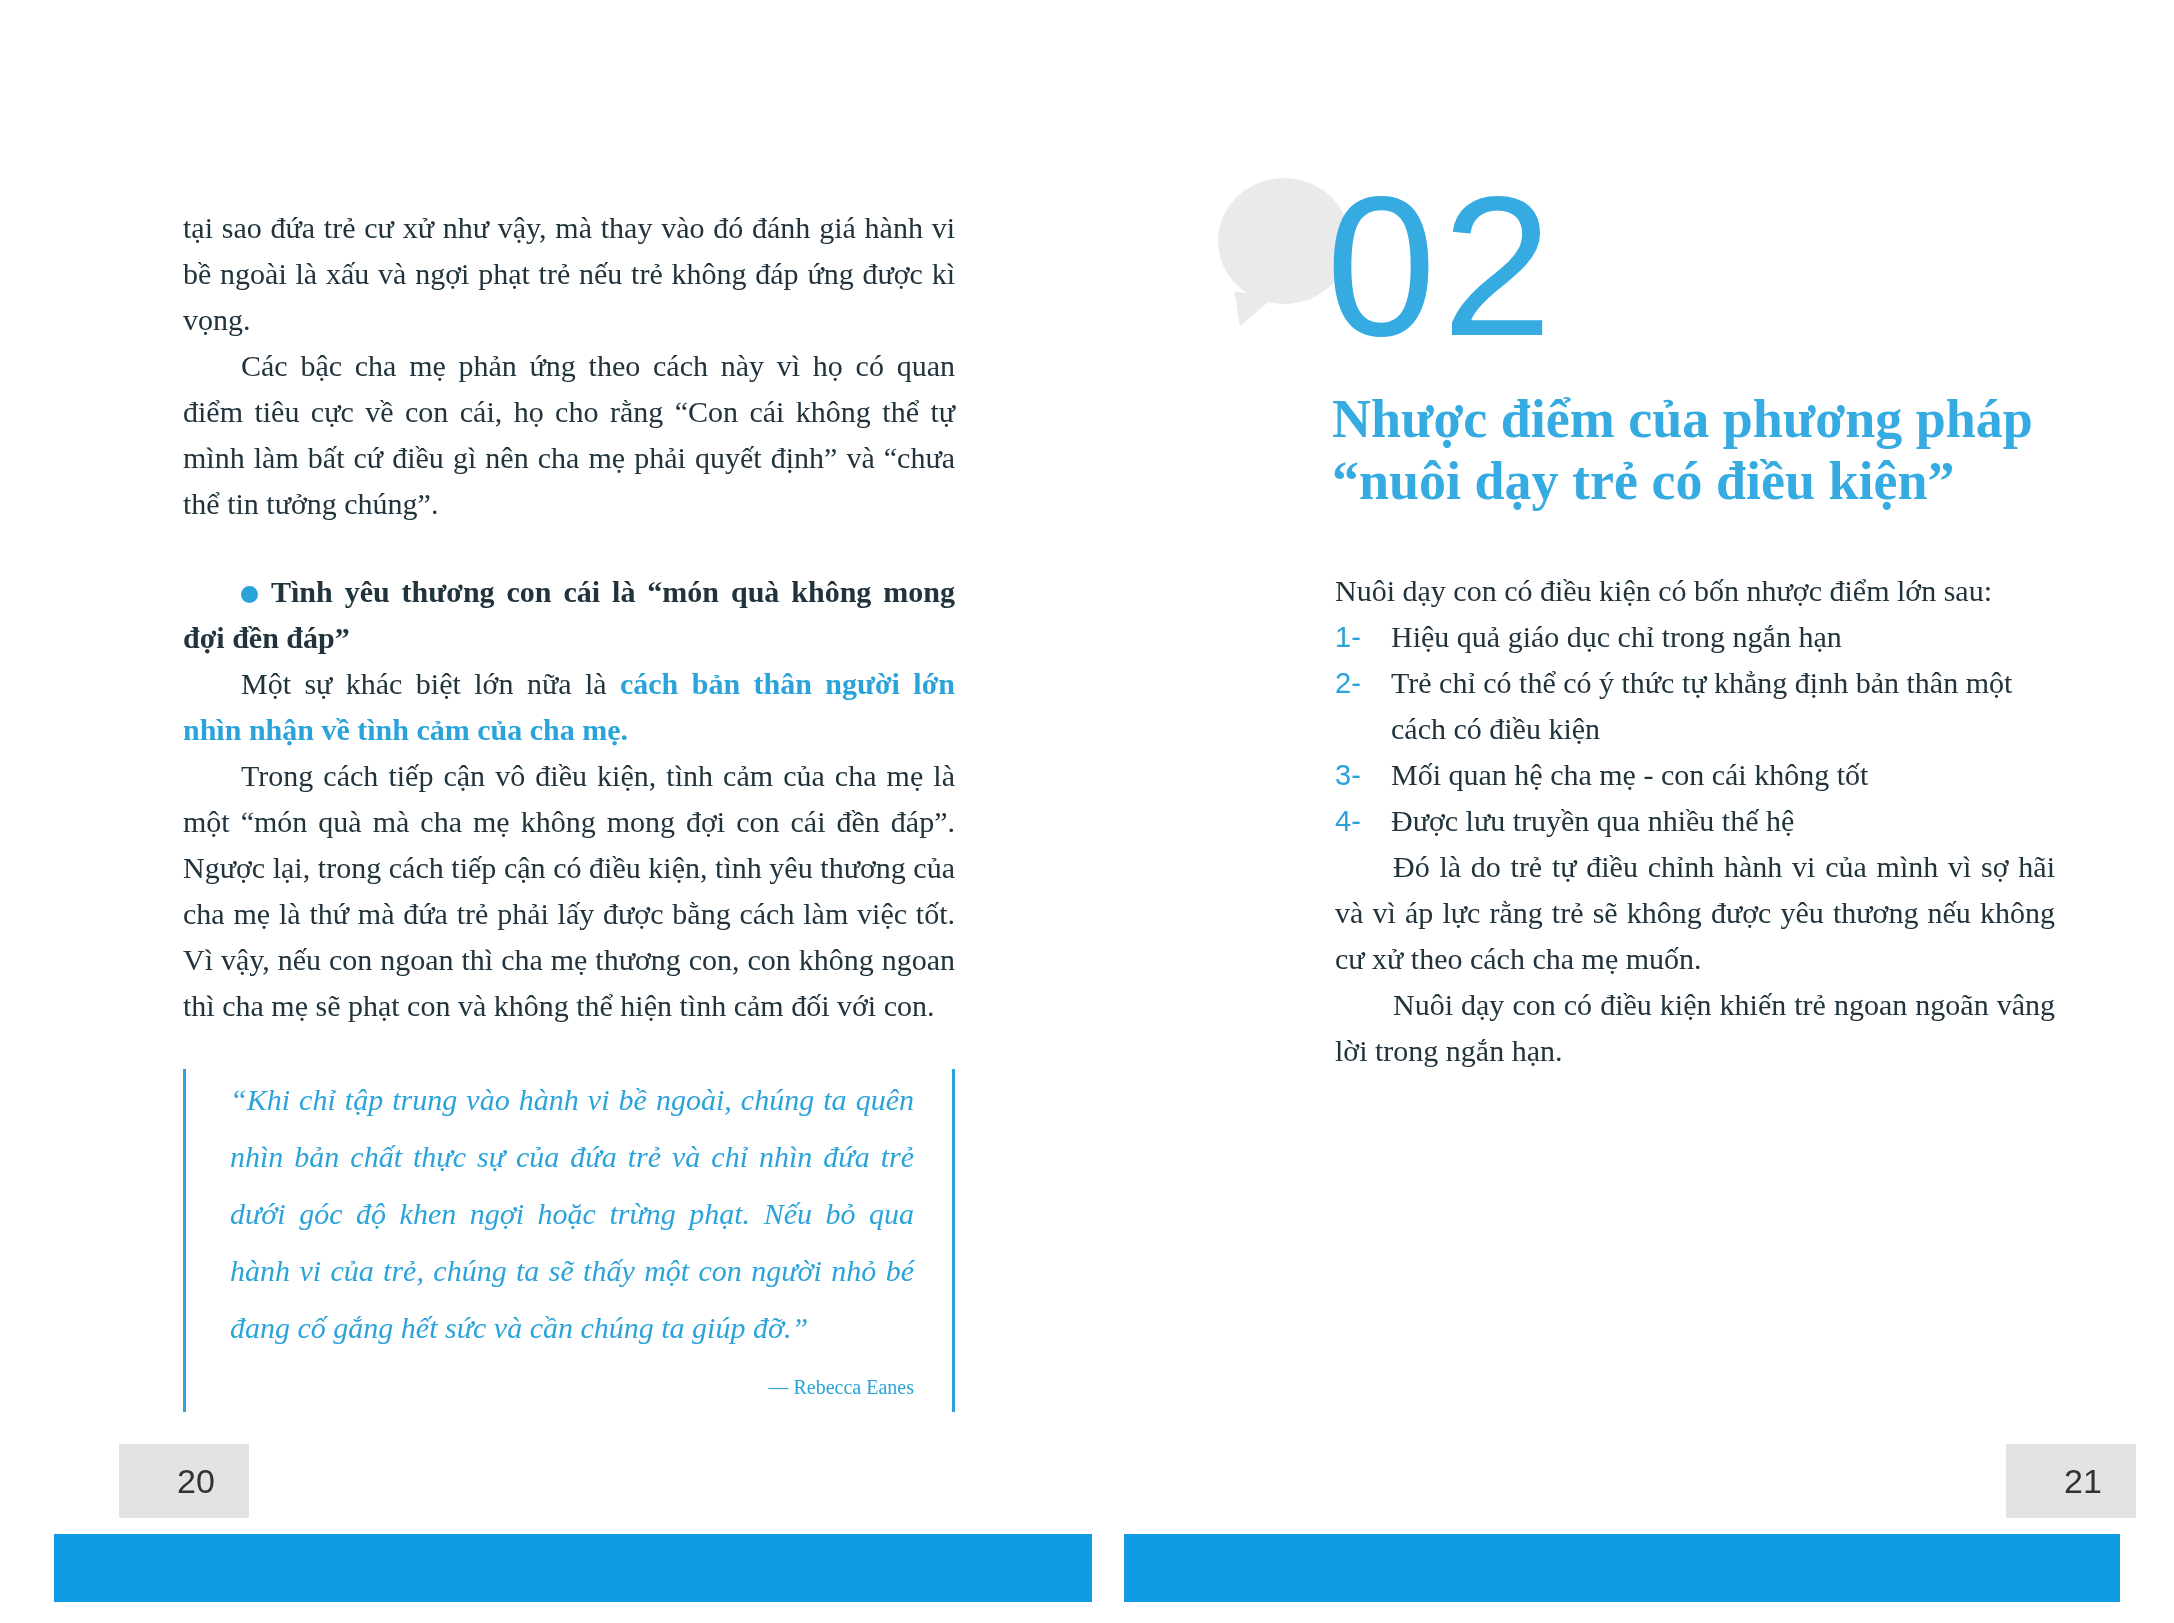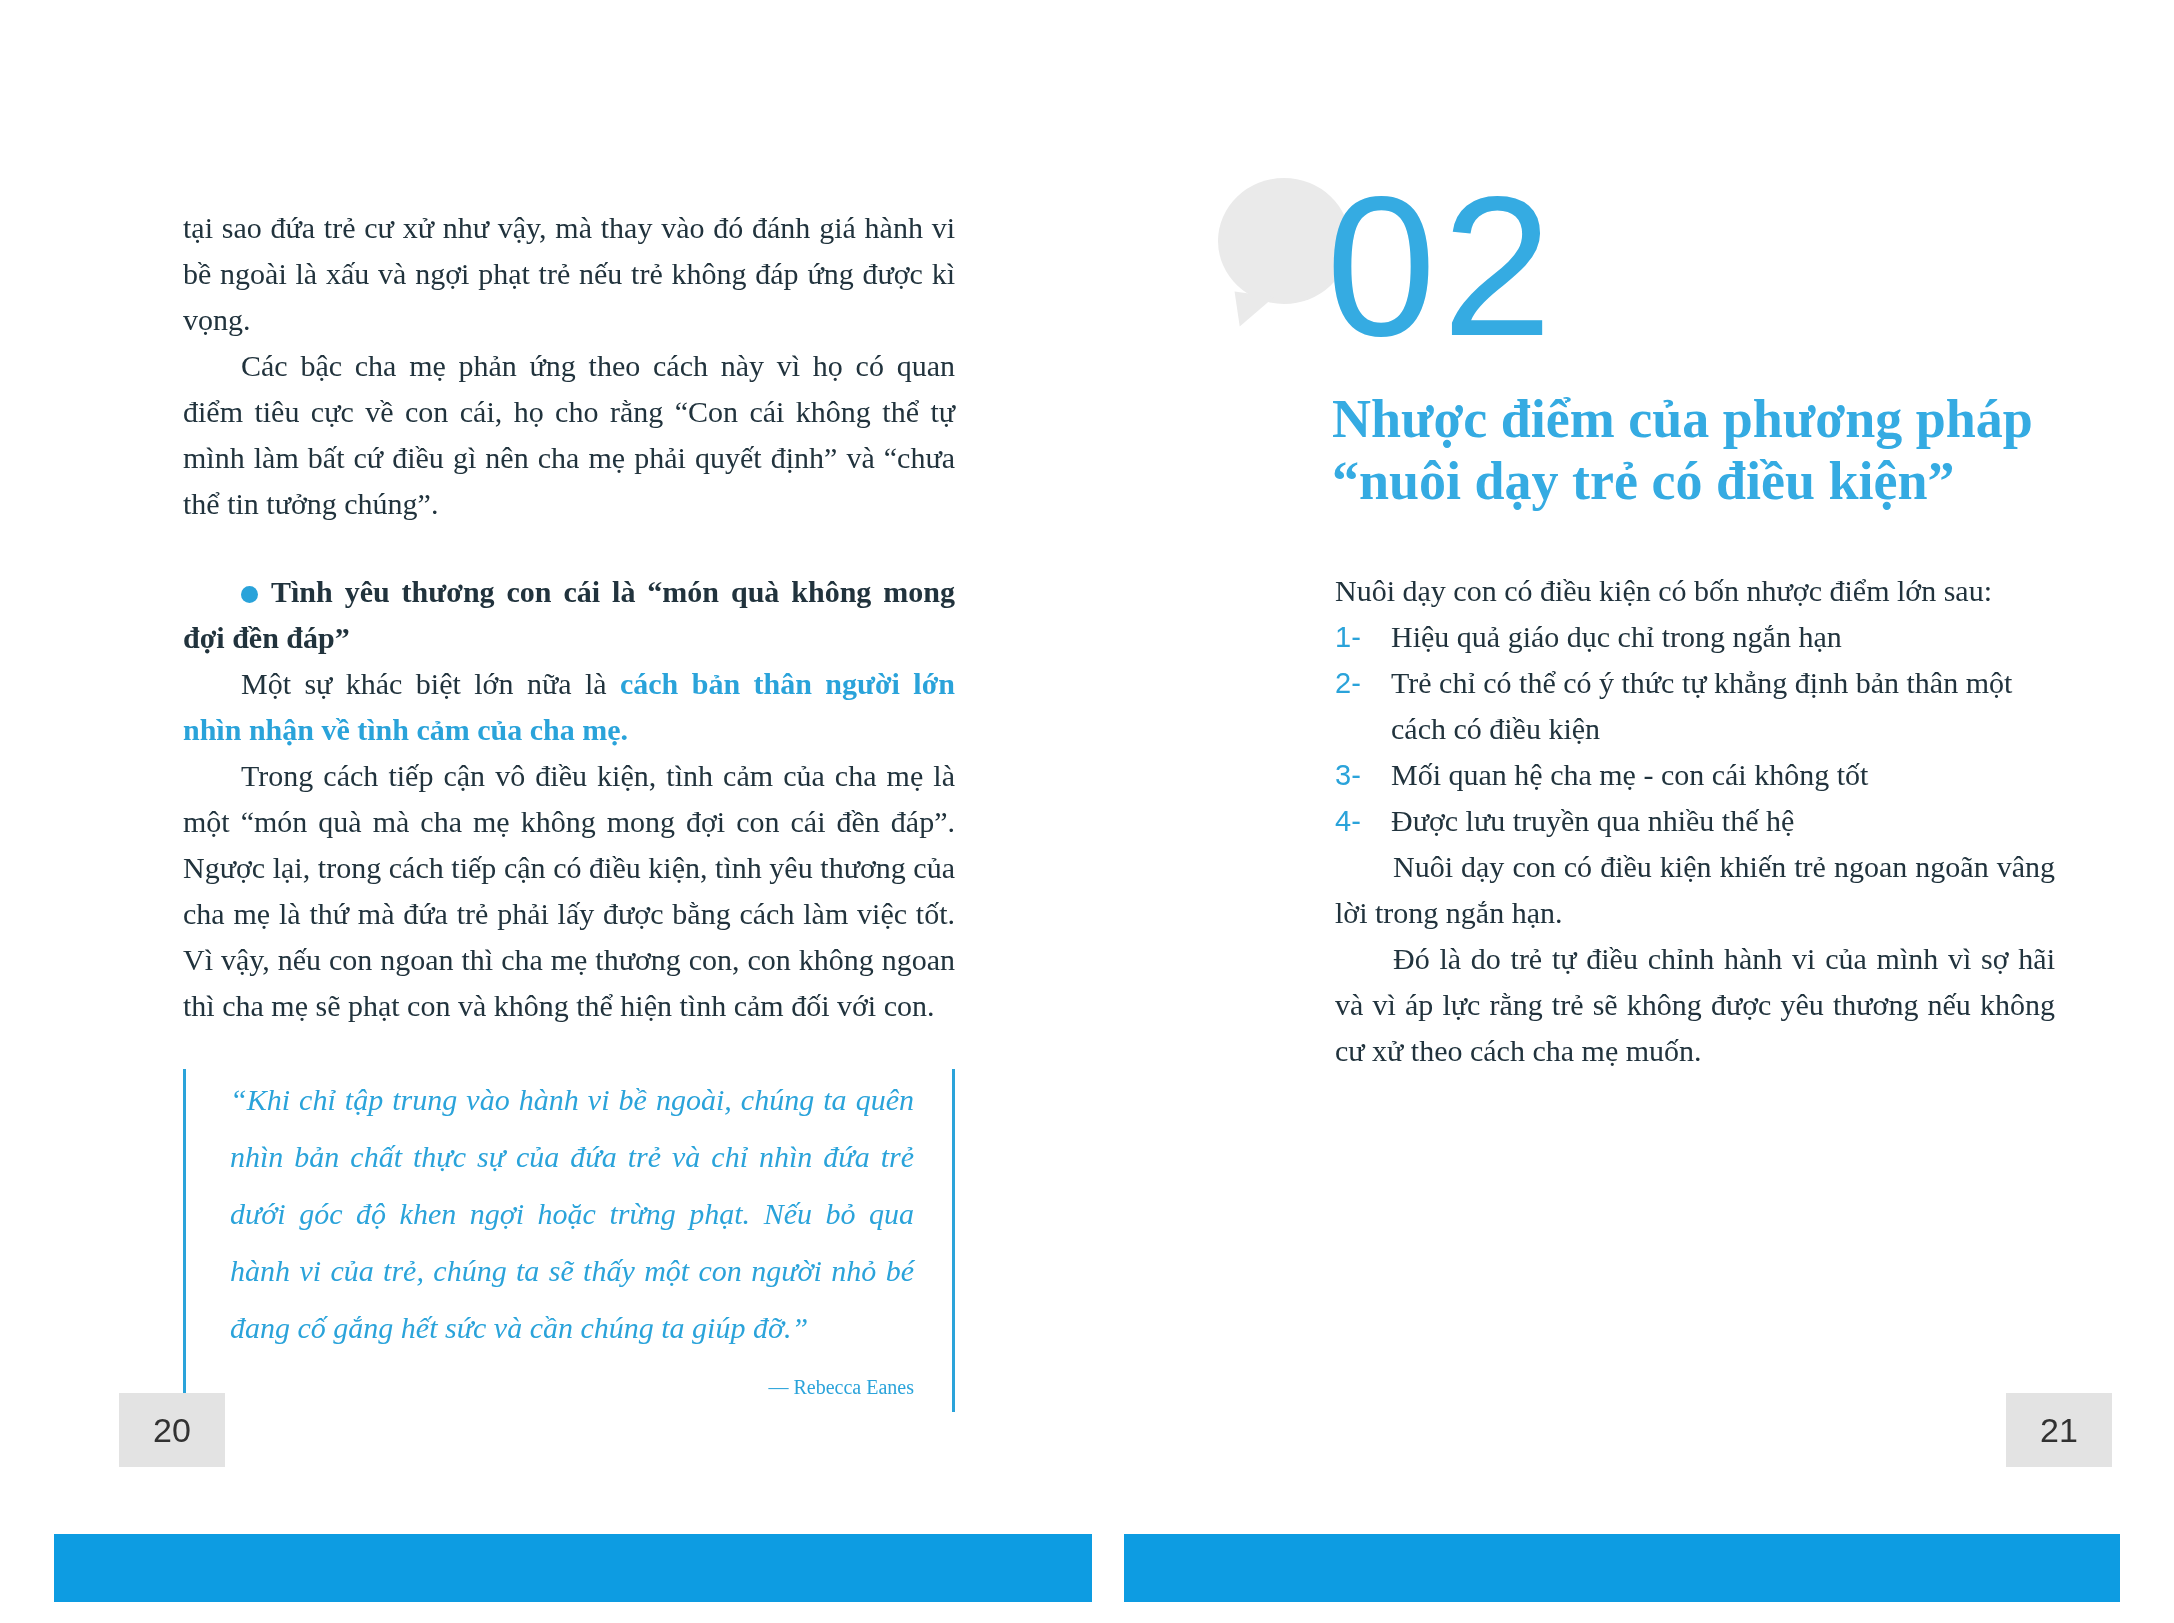--- a/index.html
+++ b/index.html
@@ -87,24 +87,24 @@
   }
   .circ{
     display:inline-block;width:32px;height:32px;border:2px solid var(--accent);
     border-radius:50%;color:var(--accent);
     font-family:"Liberation Sans","DejaVu Sans",sans-serif;
     font-size:21px;line-height:32px;text-align:center;font-weight:normal;
     margin-right:12px;vertical-align:-6px;
   }
   
   .pagebox{
-    position:absolute;top:1393px;width:106px;height:74px;background:var(--box-gray);
+    position:absolute;top:1444px;width:106px;height:74px;background:var(--box-gray);
     display:flex;align-items:center;justify-content:center;
     font-family:"Liberation Sans","DejaVu Sans",sans-serif;
-    font-size:34px;color:#323232;
+    font-size:34px;color:#323232;padding-left:24px;
   }
   .pagebox.left{left:119px;}
   .pagebox.right{left:2006px;}
   .bar{position:absolute;top:1534px;height:68px;background:var(--bar-blue);}
   .bar.left{left:54px;width:1038px;}
   .bar.right{left:1124px;width:996px;}
 </style>
 </head>
 <body>
 
@@ -147,22 +147,22 @@
       <span class="num">3-</span>
       <span class="num-text">Mối quan hệ cha mẹ - con cái không tốt</span>
     </li>
     <li class="num-item">
       <span class="num">4-</span>
       <span class="num-text">Được lưu truyền qua nhiều thế hệ</span>
     </li>
   </ul>
 
 
+  <p class="ind">Đó là do trẻ tự điều chỉnh hành vi của mình vì sợ hãi và vì áp lực rằng trẻ sẽ không được yêu thương nếu không cư xử theo cách cha mẹ muốn.</p>
   <p class="ind">Nuôi dạy con có điều kiện khiến trẻ ngoan ngoãn vâng lời trong ngắn hạn.</p>
-  <p class="ind">Đó là do trẻ tự điều chỉnh hành vi của mình vì sợ hãi và vì áp lực rằng trẻ sẽ không được yêu thương nếu không cư xử theo cách cha mẹ muốn.</p>
 </div>
 
 <div class="pagebox left">
     <span>20</span>
   </div>
 <div class="pagebox right">
     <span>21</span>
   </div>
 <div class="bar left"></div>
 <div class="bar right"></div>

